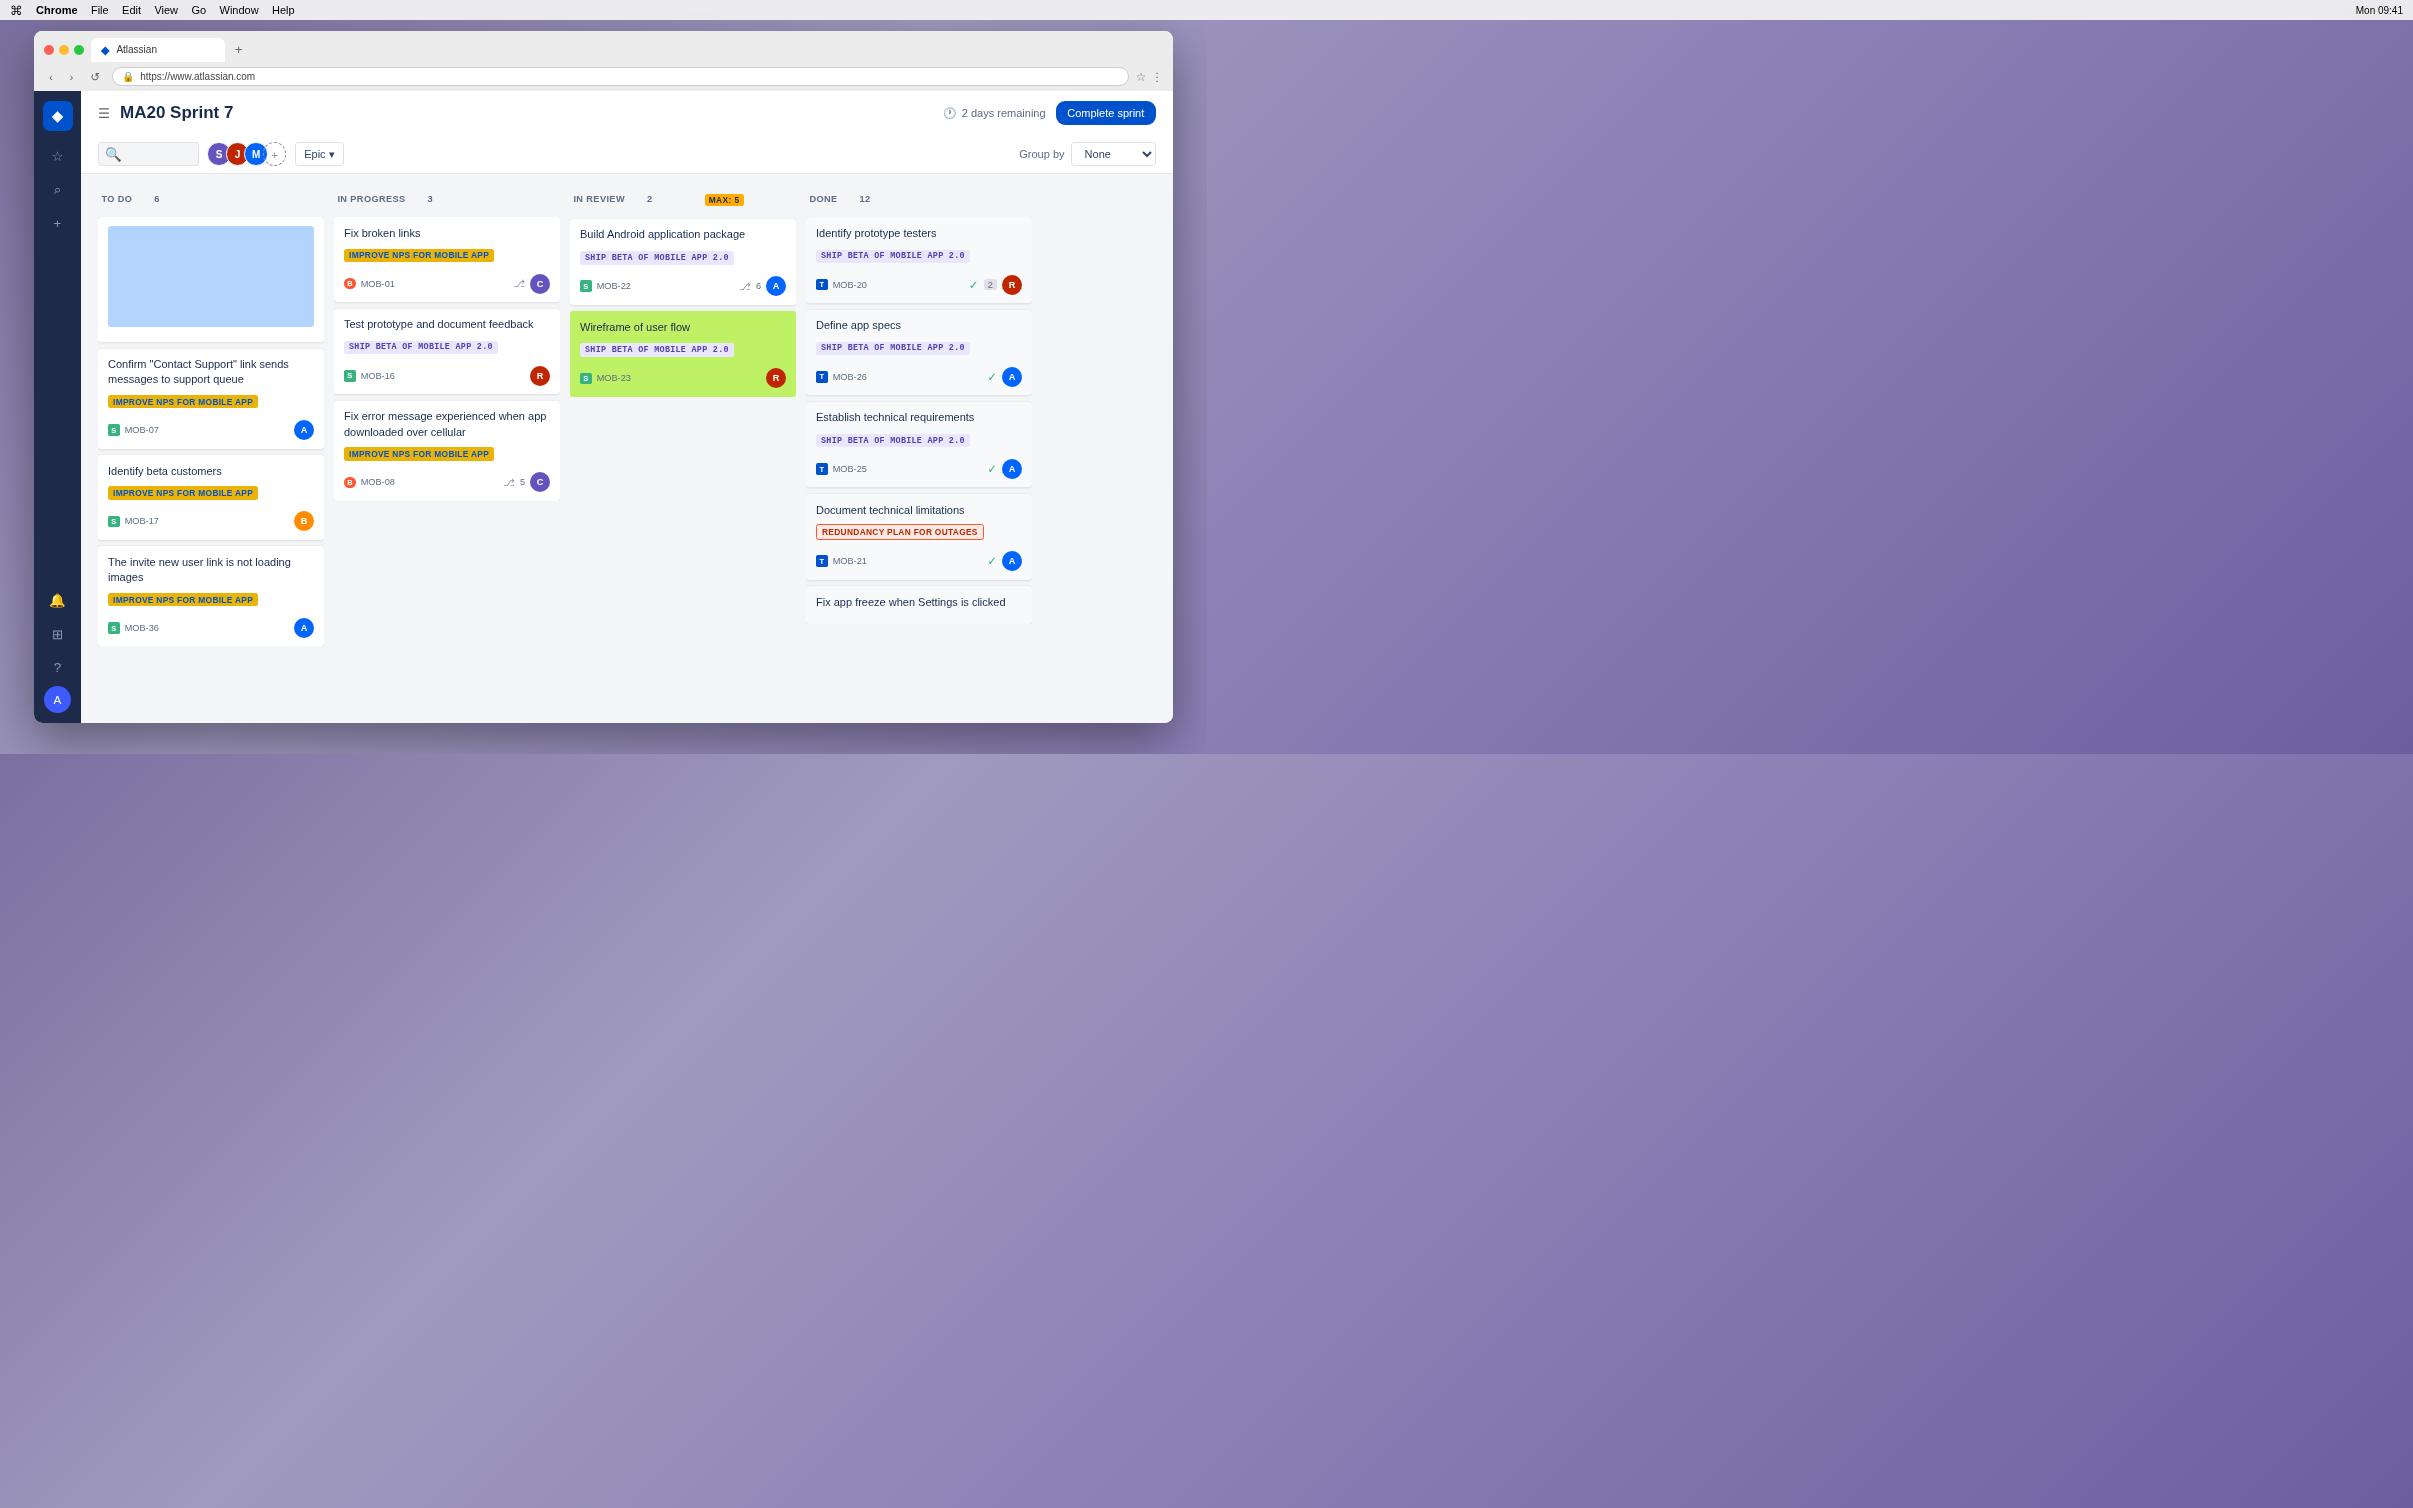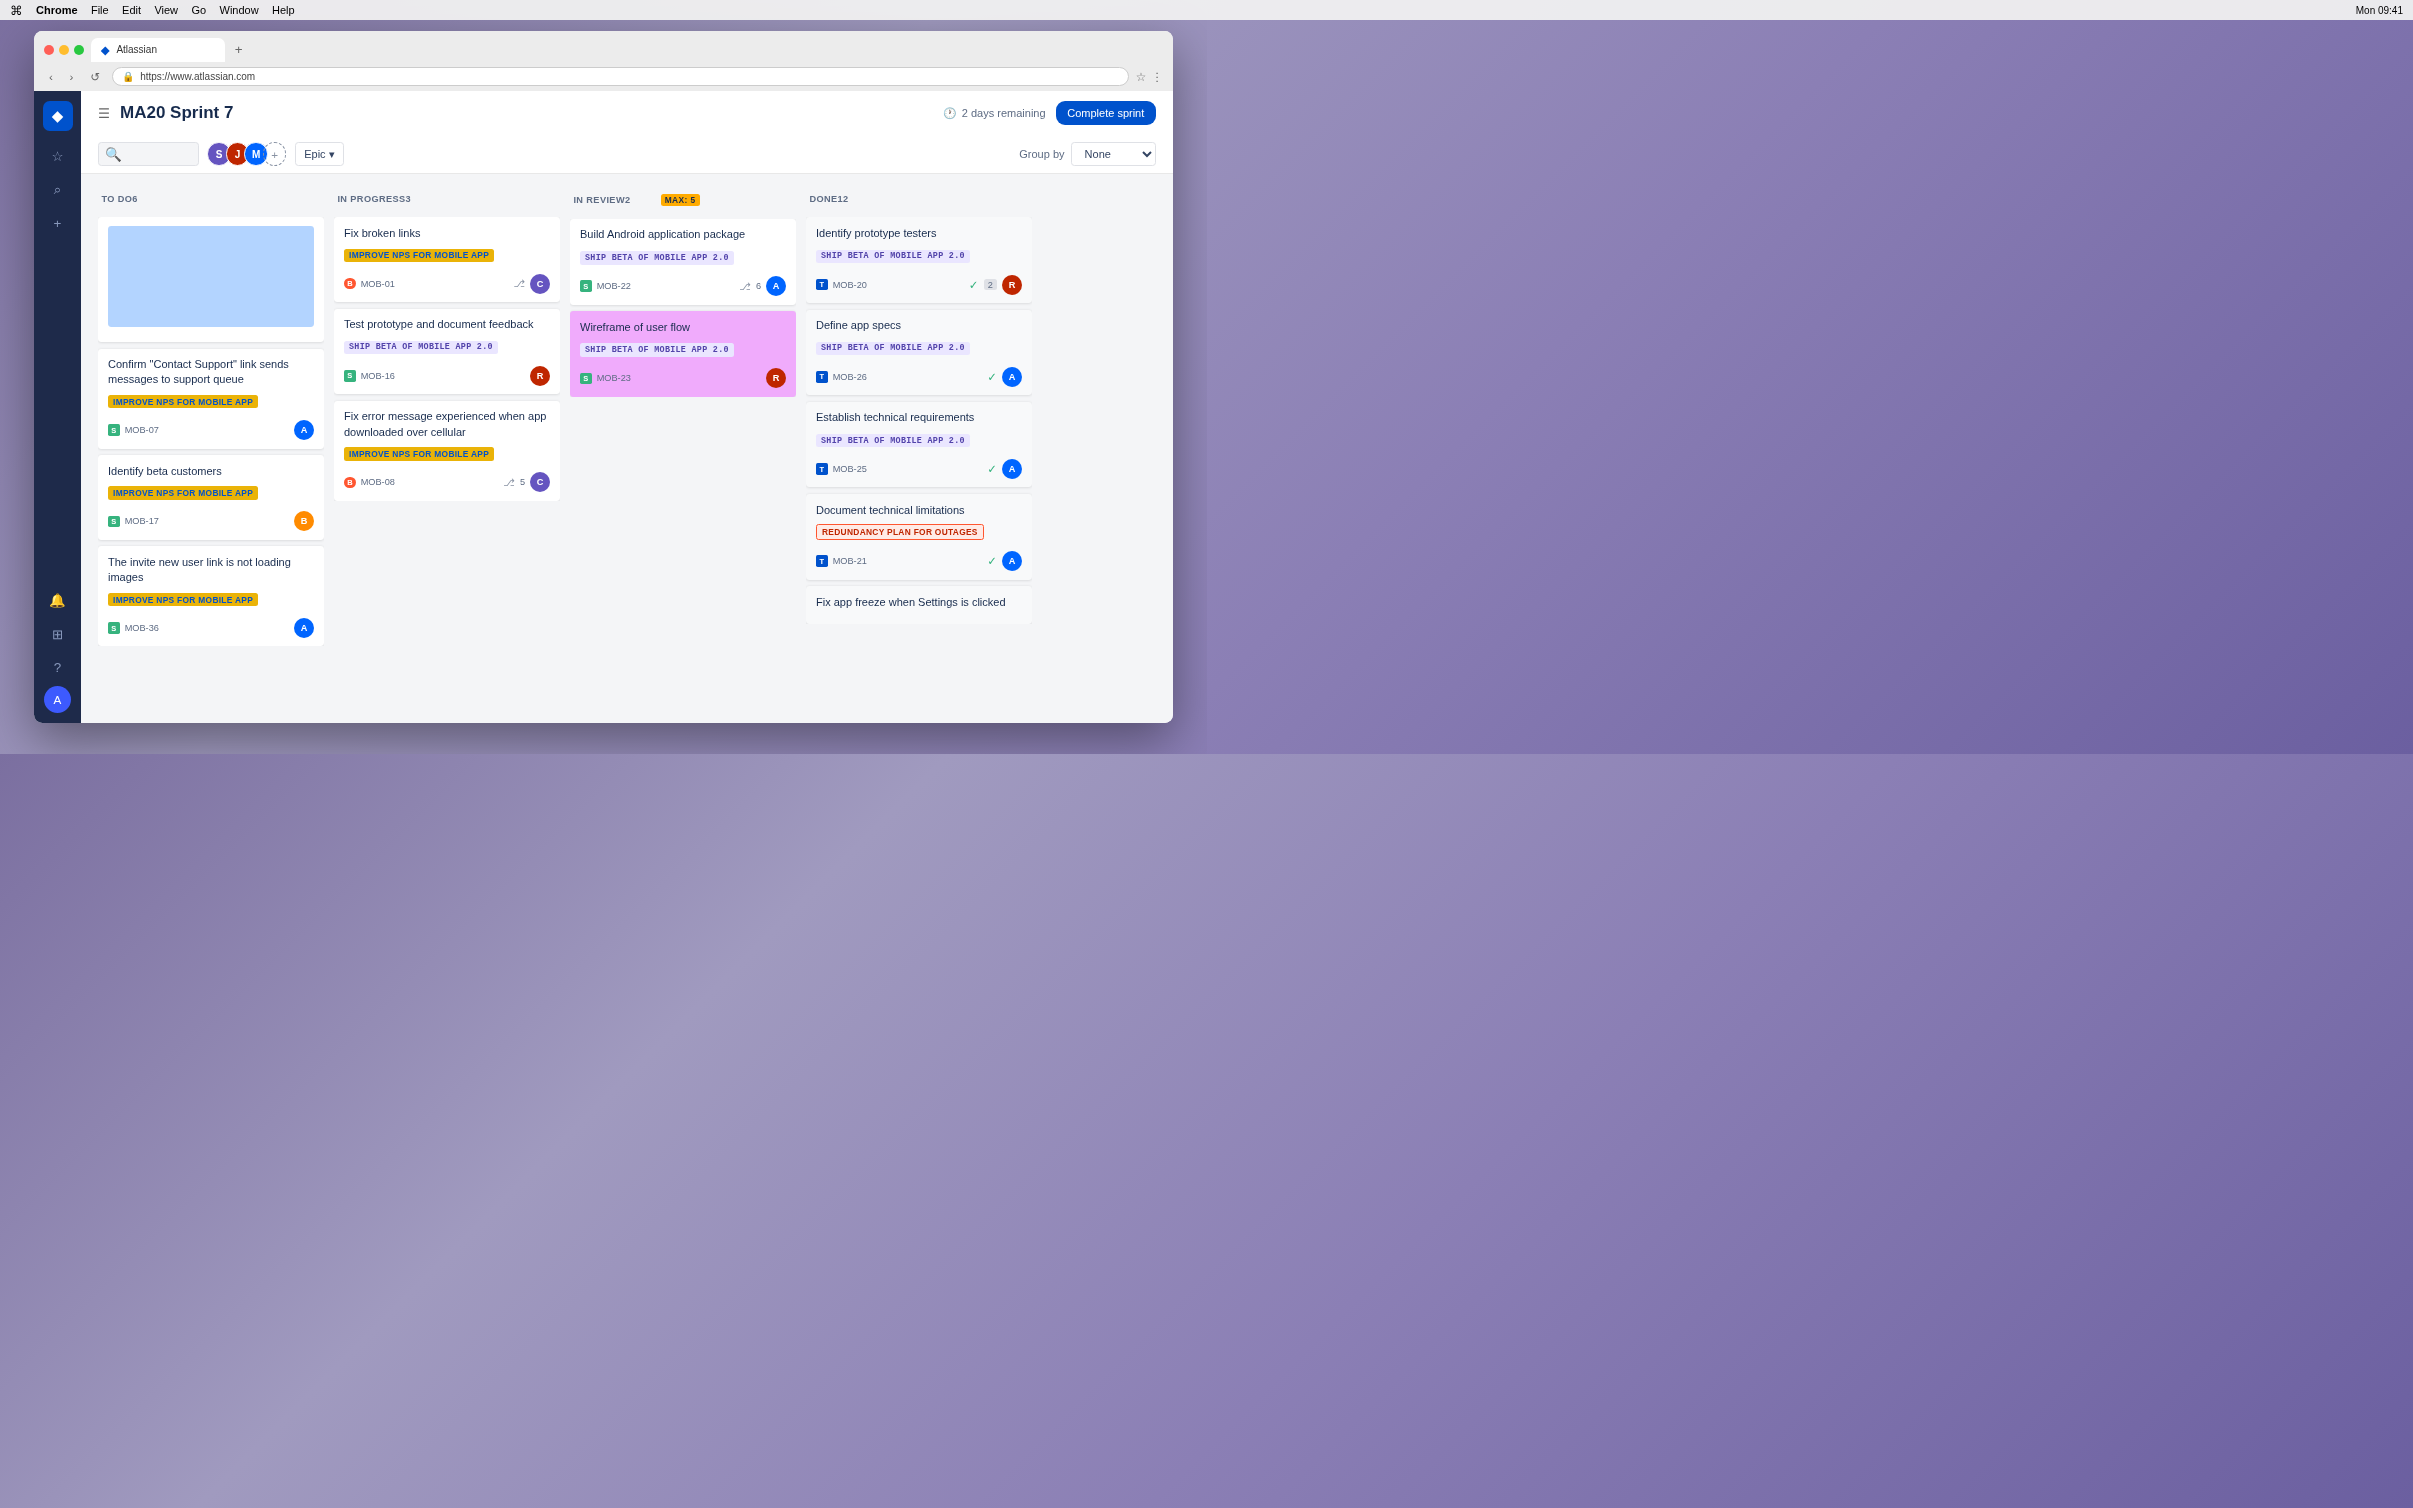--- a/index.html
+++ b/index.html
@@ -301,22 +301,21 @@
     .board-column {
       min-width: 226px;
       max-width: 226px;
       display: flex;
       flex-direction: column;
       background: #f4f5f7;
     }
 
     .column-header {
       display: flex;
-      align-items: center;
-      gap: 0;
+      gap: 22px;
       padding: 6.7px 3.4px;
       font-size: 9.2px;
       font-weight: 700;
       color: #5e6c84;
       text-transform: uppercase;
       letter-spacing: 0.4px;
       margin-bottom: 6.7px;
     }
     .column-count {
       font-weight: 700;
@@ -682,21 +681,21 @@
                   <span class="card-id">MOB-22</span>
                 </div>
                 <div class="card-right-meta">
                   <span class="branch-icon">⎇</span>
                   <span class="story-points">6</span>
                   <div class="card-avatar" style="background:#0065ff;">A</div>
                 </div>
               </div>
             </div>
 
-            <div class="card in-review-card-highlight" style="background:#f0abfc;">
+            <div class="card in-review-card-highlight" style="background:#bef264;">
               <div class="card-title">Wireframe of user flow</div>
               <div class="epic-tag epic-purple">SHIP BETA OF MOBILE APP 2.0</div>
               <div class="card-footer">
                 <div class="card-id-row">
                   <div class="ticket-icon ticket-story">S</div>
                   <span class="card-id">MOB-23</span>
                 </div>
                 <div class="card-avatar" style="background:#bf2600;">R</div>
               </div>
             </div>

